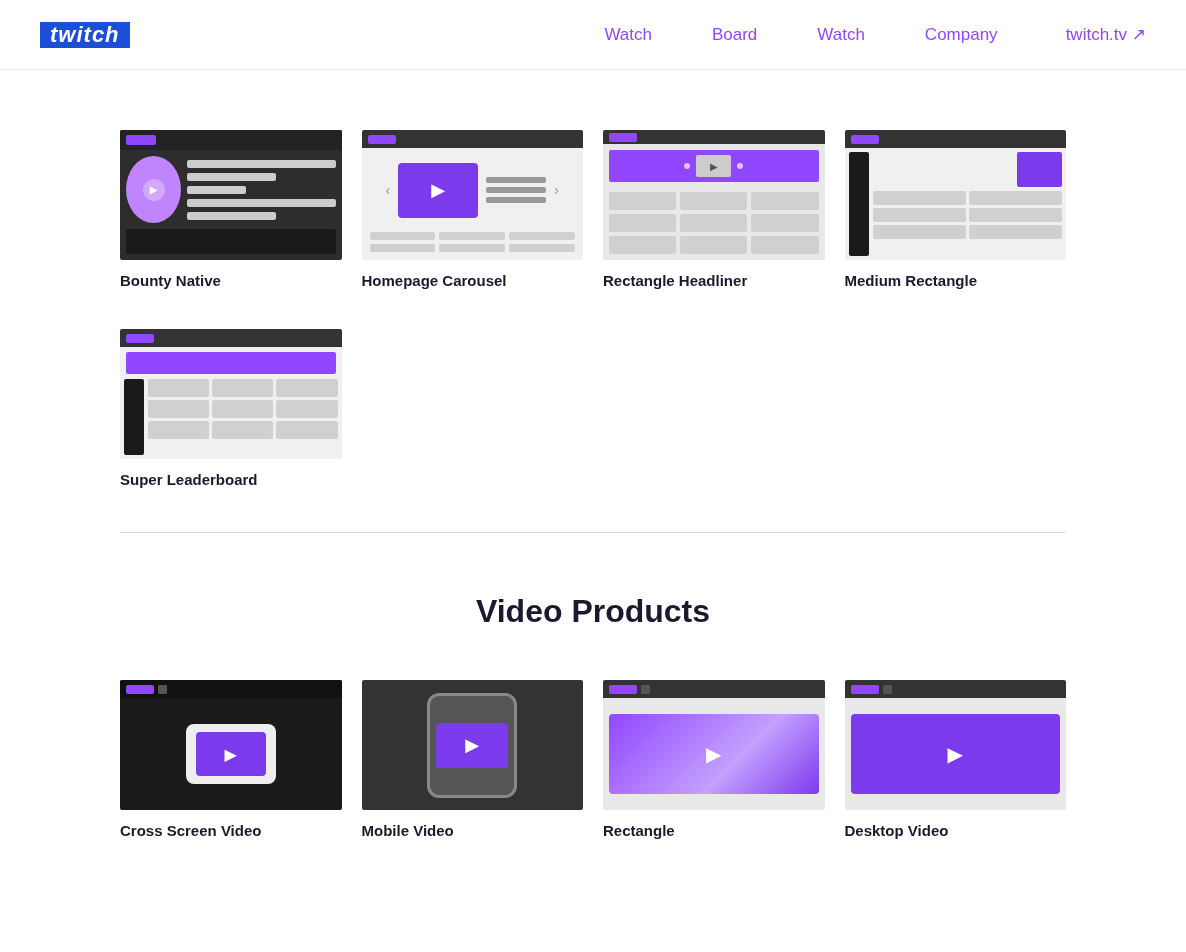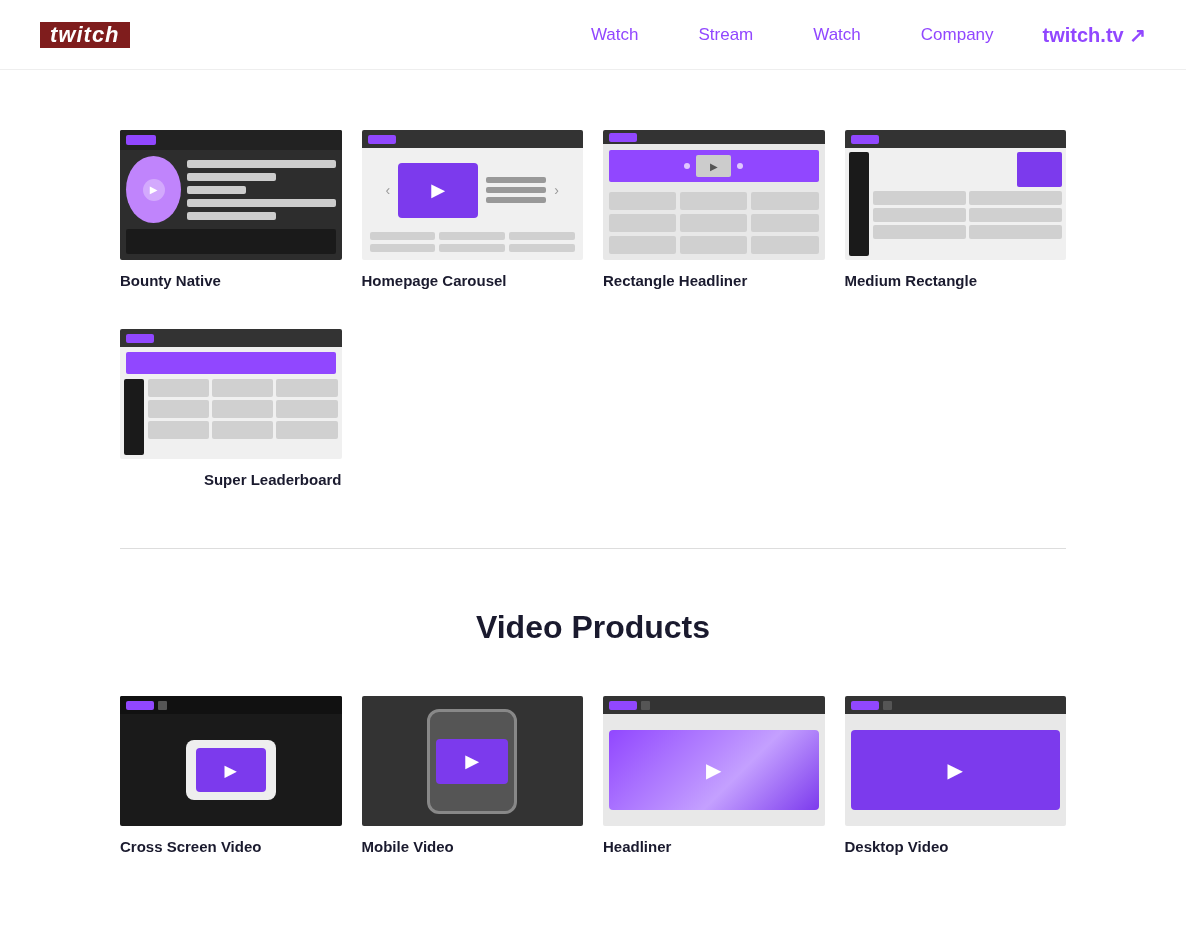--- a/index.html
+++ b/index.html
@@ -11,21 +11,21 @@
       align-items: center;
       padding: 0 40px;
       height: 70px;
       border-bottom: 1px solid #eee;
     }
     .nav-logo {
       margin-right: auto;
     }
     .logo-box {
       display: inline-block;
-      background: #7f1d1d;
+      background: #1d4ed8;
       border-radius: 0;
       padding: 0 10px;
       color: #fff;
       font-weight: 900;
       font-size: 22px;
       letter-spacing: 1px;
       font-style: italic;
     }
     .nav-links {
       display: flex;
@@ -34,23 +34,23 @@
     }
     .nav-links a {
       color: #9147ff;
       text-decoration: none;
       font-size: 17px;
       font-weight: 500;
     }
     .nav-tv-link {
       color: #9147ff;
       text-decoration: none;
-      font-size: 20px;
-      font-weight: 700;
-      margin-left: 49px;
+      font-size: 17px;
+      font-weight: 400;
+      margin-left: 68px;
     }
 
     
     main { padding: 60px 120px; }
 
     .section-title {
       text-align: center;
       font-size: 32px;
       font-weight: 700;
       color: #1a1a2e;
@@ -551,21 +551,21 @@
   </style>
 </head>
 <body>
 
 <nav>
   <div class="nav-logo">
     <span class="logo-box">twitch</span>
   </div>
   <ul class="nav-links">
     <li><a href="#">Watch</a></li>
-    <li><a href="#">Stream</a></li>
+    <li><a href="#">Board</a></li>
     <li><a href="#">Watch</a></li>
     <li><a href="#">Company</a></li>
   </ul>
   <a href="#" class="nav-tv-link">twitch.tv ↗</a>
 </nav>
 
 <main>
 
 
   <div class="product-grid">
@@ -677,21 +677,21 @@
                   <div class="grid-cell"></div>
                 </div>
             </div>
           </div>
         </div>
       </div>
       <span class="product-label">Medium Rectangle</span>
     </div>
   </div>
 
-  <div style="display:grid;grid-template-columns:repeat(4,1fr);gap:30px 20px;margin-bottom:60px;text-align:right;">
+  <div style="display:grid;grid-template-columns:repeat(4,1fr);gap:30px 20px;margin-bottom:44px;">
     <div class="product-item">
       <div class="product-thumbnail thumb-super-lb">
         <div class="top-bar">
             <div class="logo-small"></div>
           </div>
         <div class="leader-banner"></div>
         <div class="body">
           <div class="left-col"></div>
           <div class="grid-rows">
             <div class="grid-row">
@@ -749,21 +749,21 @@
     <div class="product-item">
       <div class="product-thumbnail thumb-surestream">
         <div class="top-bar">
           <div class="logo-small"></div>
           <div class="sq"></div>
         </div>
         <div class="video-area">
           <div class="video-box">▶</div>
         </div>
       </div>
-      <span class="product-label">Headliner</span>
+      <span class="product-label">Rectangle</span>
     </div>
 
     <div class="product-item">
       <div class="product-thumbnail thumb-desktop-video">
         <div class="top-bar">
           <div class="logo-small"></div>
           <div class="sq"></div>
         </div>
         <div class="video-area">
           <div class="video-box">▶</div>

